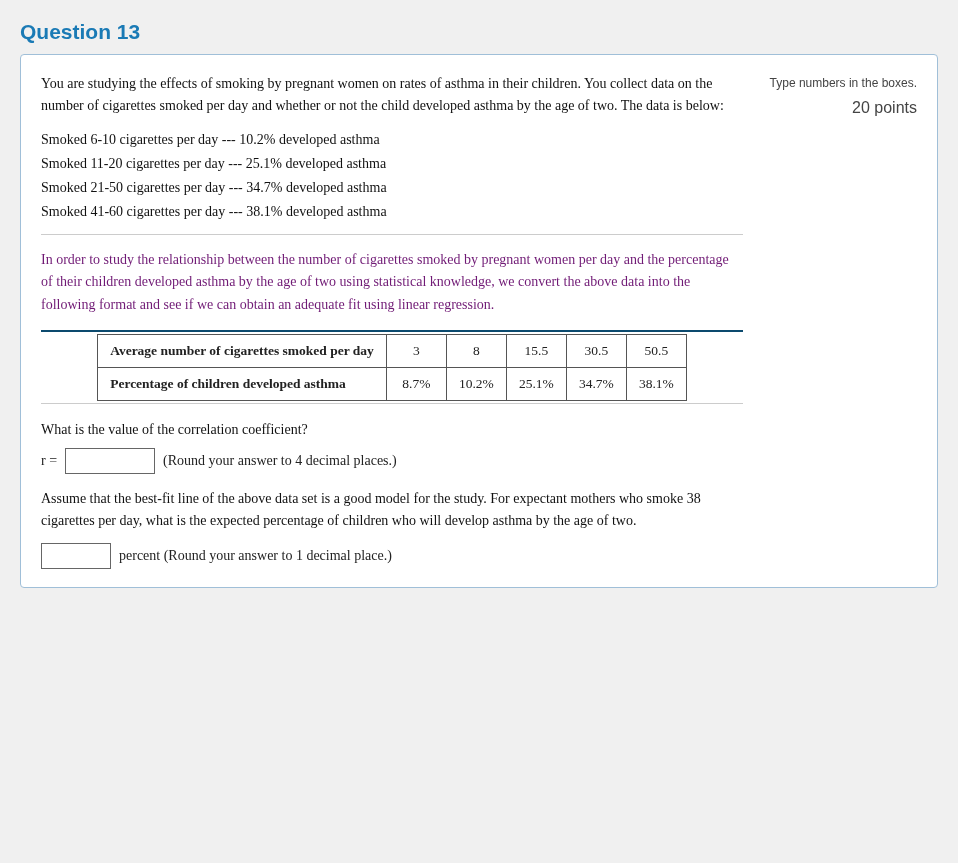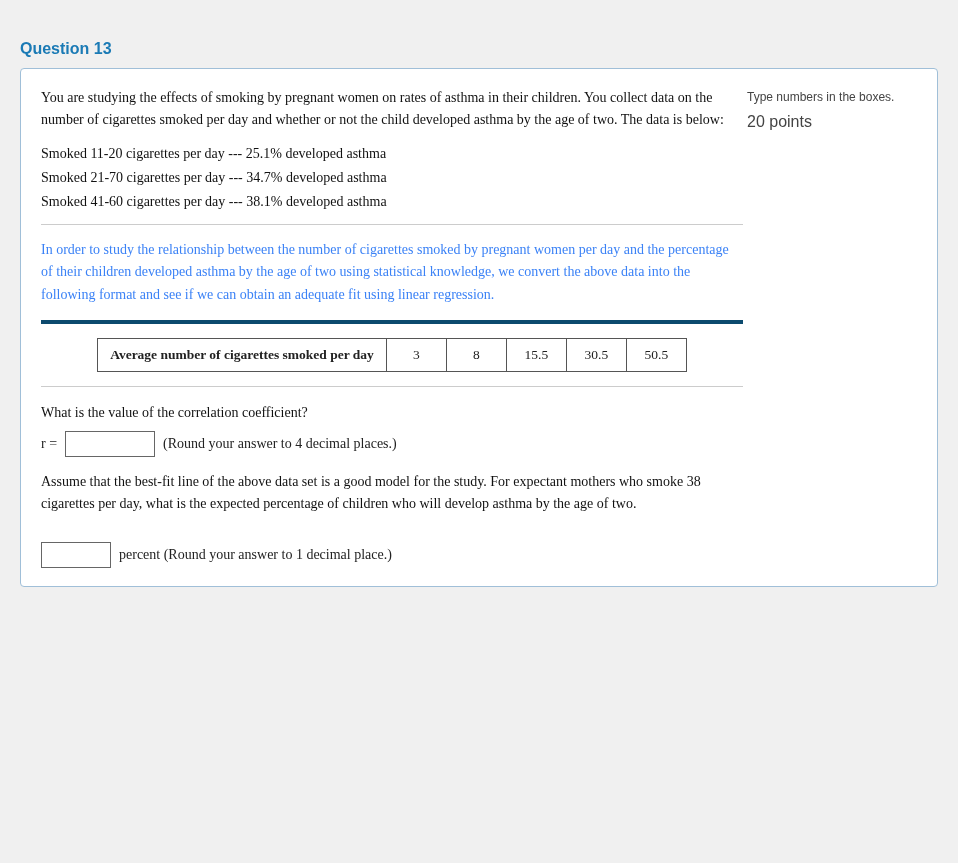--- a/index.html
+++ b/index.html
@@ -5,44 +5,43 @@
     * { box-sizing: border-box; margin: 0; padding: 0; }
     body {
       font-family: Georgia, 'Times New Roman', serif;
       background: #f0f0f0;
       padding: 20px;
       font-size: 14px;
       color: #222;
     }
     .page-title {
       color: #1a7ab5;
-      font-size: 16px;
+      font-size: 21px;
       font-weight: bold;
       margin-bottom: 10px;
       font-family: Arial, sans-serif;
-      margin-top: 20px;
     }
     .question-card {
       background: #fff;
       border: 1.5px solid #a0bfd8;
       border-radius: 4px;
       padding: 18px 20px;
       max-width: 920px;
       position: relative;
     }
     .card-inner {
       display: flex;
       gap: 4px;
     }
     .main-content {
       flex: 1;
     }
     .sidebar {
       min-width: 170px;
-      text-align: left;
+      text-align: right;
       font-size: 12.5px;
       color: #333;
       font-family: Arial, sans-serif;
       line-height: 1.7;
     }
     .sidebar .type-note {
       font-size: 12px;
       color: #444;
     }
     .sidebar .part-link {
@@ -70,28 +69,28 @@
     .smoke-item {
       font-size: 14px;
       margin-bottom: 8px;
       color: #111;
     }
     .study-text {
       font-size: 14px;
       line-height: 1.6;
       margin-top: 14px;
       margin-bottom: 14px;
-      color: #3b82f6;
+      color: #701a75;
       border-top: 1px solid #ccc;
       padding-top: 14px;
     }
     .table-section {
       margin: 10px 0 18px 0;
-      padding: 14px 0;
-      border-top: 4px solid #0c4a6e;
+      padding: 2px 0;
+      border-top: 2px solid #0c4a6e;
       border-bottom: 1px solid #ccc;
     }
     .data-table {
       border-collapse: collapse;
       margin: 0 auto;
       font-size: 13.5px;
     }
     .data-table td, .data-table th {
       border: 1px solid #555;
       padding: 8px 12px;
@@ -135,21 +134,21 @@
       border: 1px solid #666;
       padding: 3px 6px;
       font-size: 13px;
       width: 70px;
       height: 26px;
       outline: none;
     }
     .best-fit-text {
       font-size: 14px;
       line-height: 1.6;
-      margin-bottom: 26px;
+      margin-bottom: 10px;
       color: #111;
     }
     .percent-row {
       display: flex;
       align-items: center;
       gap: 8px;
       font-size: 14px;
       margin-top: 6px;
     }
   </style>
@@ -158,38 +157,47 @@
 
 <div class="page-title">Question 13</div>
 
 <div class="question-card">
   <div class="card-inner">
     <div class="main-content">
 
       <p class="intro-text">You are studying the effects of smoking by pregnant women on rates of asthma in their children. You collect data on the number of cigarettes smoked per day and whether or not the child developed asthma by the age of two. The data is below:</p>
 
       <div class="smoke-list">
+        <p class="smoke-item">Smoked 6-10 cigarettes per day --- 10.2% developed asthma</p>
         <p class="smoke-item">Smoked 11-20 cigarettes per day --- 25.1% developed asthma</p>
-        <p class="smoke-item">Smoked 21-70 cigarettes per day --- 34.7% developed asthma</p>
+        <p class="smoke-item">Smoked 21-50 cigarettes per day --- 34.7% developed asthma</p>
         <p class="smoke-item">Smoked 41-60 cigarettes per day --- 38.1% developed asthma</p>
       </div>
 
       <p class="study-text">In order to study the relationship between the number of cigarettes smoked by pregnant women per day and the percentage of their children developed asthma by the age of two using statistical knowledge, we convert the above data into the following format and see if we can obtain an adequate fit using linear regression.</p>
 
       <div class="table-section">
         <table class="data-table">
           <tbody>
             <tr>
               <td class="label-cell">Average number of cigarettes smoked per day</td>
               <td class="value-cell">3</td>
               <td class="value-cell">8</td>
               <td class="value-cell">15.5</td>
               <td class="value-cell">30.5</td>
               <td class="value-cell">50.5</td>
             </tr>
+            <tr>
+              <td class="label-cell">Percentage of children developed asthma</td>
+              <td class="value-cell">8.7%</td>
+              <td class="value-cell">10.2%</td>
+              <td class="value-cell">25.1%</td>
+              <td class="value-cell">34.7%</td>
+              <td class="value-cell">38.1%</td>
+            </tr>
           </tbody>
         </table>
       </div>
 
       <div class="correlation-section">
         <p class="section-question">What is the value of the correlation coefficient?</p>
         <div class="input-row">
           <span>r =</span>
           <input class="answer-input" type="text" value="" style="">
           <span>(Round your answer to 4 decimal places.)</span>

